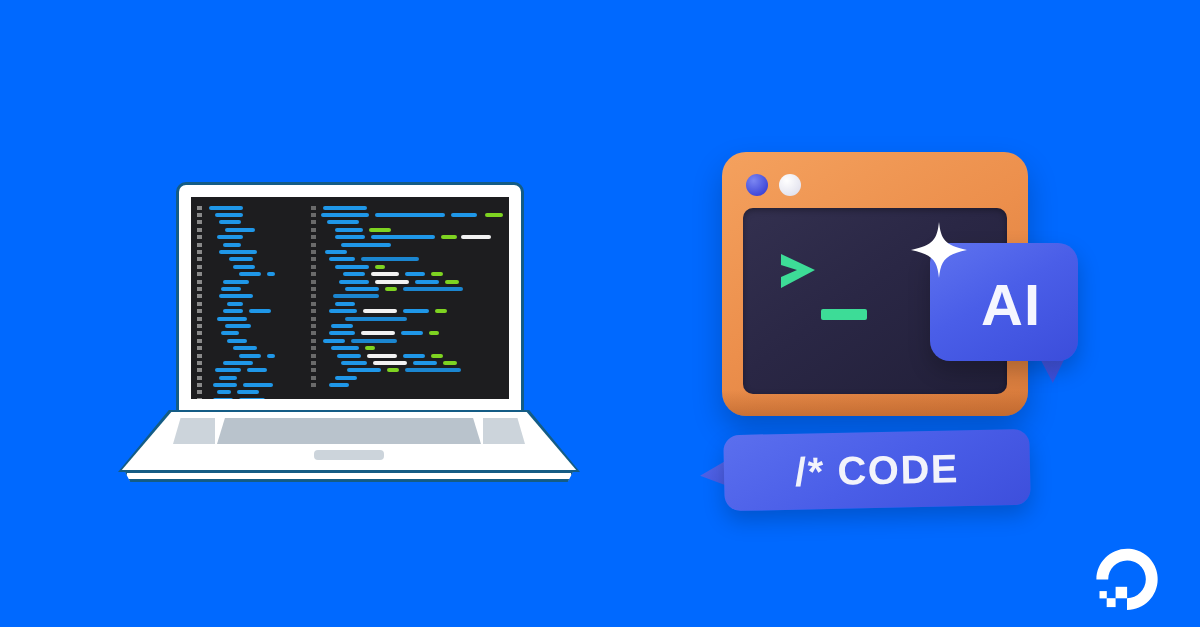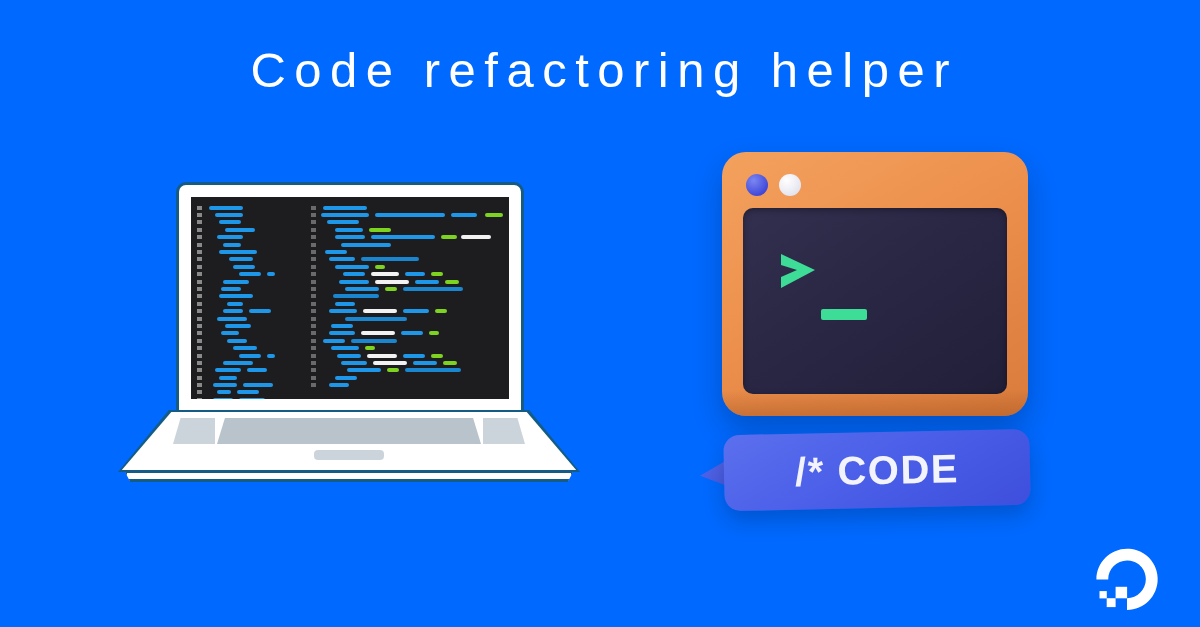--- a/index.html
+++ b/index.html
@@ -334,21 +334,20 @@
     top: 548px;
     width: 62px;
     height: 62px;
   }
 </style>
 </head>
 <body>
 
 <div id="stage">
 
-  <div id="page-title">Code refactoring helper</div>
 
   <div id="laptop">
 
     <div class="lp-lid">
       <div class="lp-screen">
         <div class="code-cols">
           <div class="code-col left">
               <div class="code-line">
                 <span class="gutter"></span>
                 <span class="tok sp" style="width: 4px;"></span>
@@ -712,20 +711,30 @@
     <div class="term-screen">
       <div class="prompt-chev">
         <svg width="46" height="46" viewBox="0 0 46 46">
           <path d="M6 6 L40 22 L6 40 L6 29 L22 22 L6 17 Z" fill="#3ddc97"></path>
         </svg>
       </div>
       <div class="prompt-underscore"></div>
     </div>
   </div>
 
+  <div id="ai-bubble">
+    <div class="ai-tail"></div>
+    <div class="ai-body"></div>
+    <div class="ai-label">AI</div>
+    <div class="ai-sparkle">
+      <svg width="62" height="62" viewBox="0 0 62 62">
+        <path d="M31 3 C33 20 36 26 59 31 C36 36 33 42 31 59 C29 42 26 36 3 31 C26 26 29 20 31 3 Z" fill="#ffffff"></path>
+      </svg>
+    </div>
+  </div>
 
   <div id="code-bubble">
     <div class="code-tail"></div>
     <div class="code-body"></div>
     <div class="code-label">/* CODE</div>
   </div>
 
   <div id="do-logo">
     <svg width="62" height="62" viewBox="0 0 62 62">
       <path d="M31 62 V50.2 C43.6 50.2 53.4 37.7 48.6 24.4 C46.8 19.5 42.9 15.6 38 13.8

